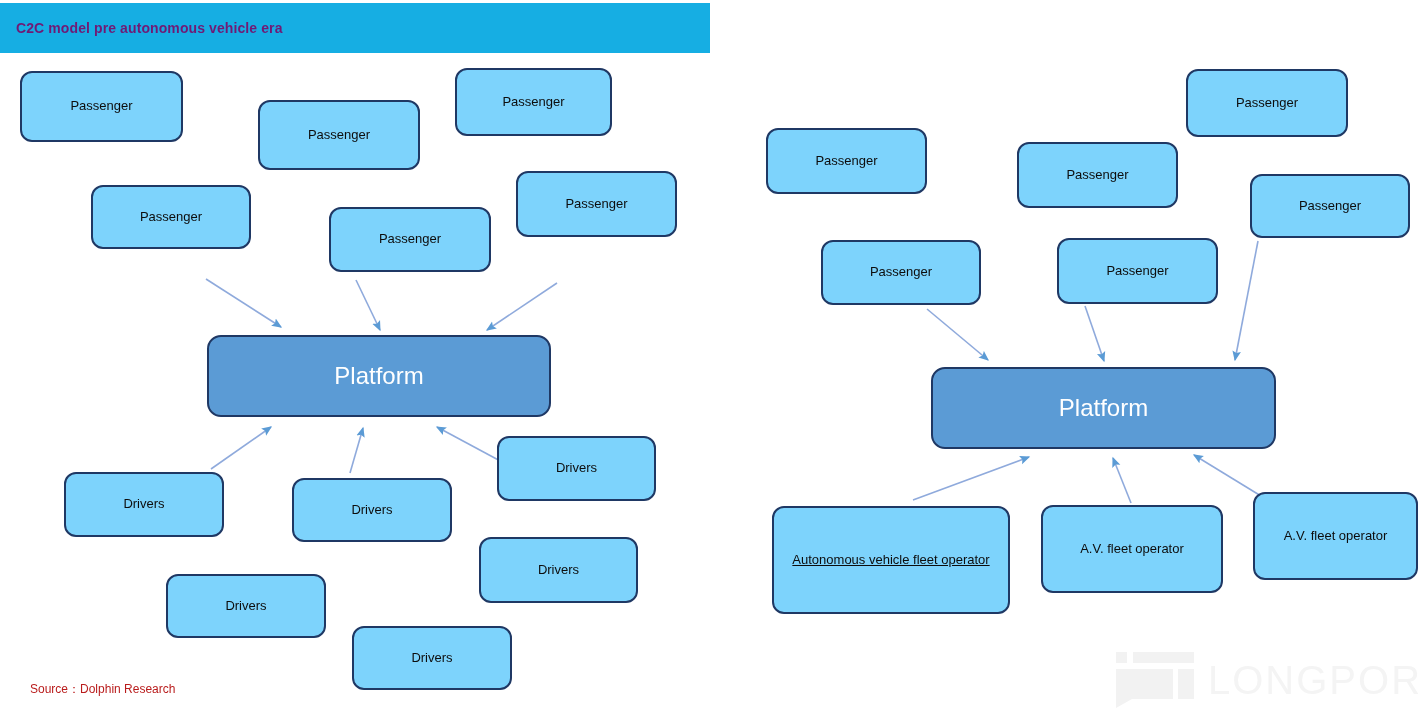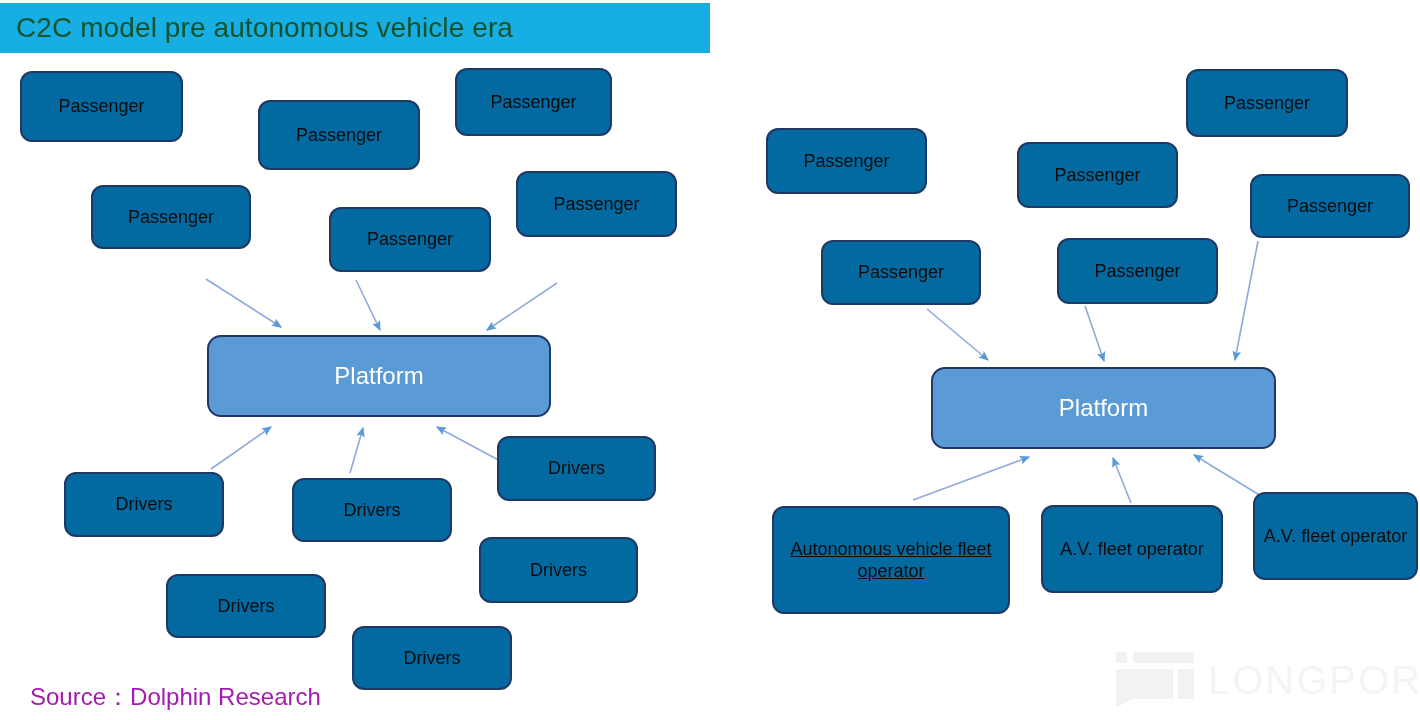--- a/index.html
+++ b/index.html
@@ -29,39 +29,39 @@
     height: 50px;
     background: #16AEE3;
     display: flex;
     align-items: center;
     box-sizing: border-box;
     padding-left: 16px;
   }
   #panel-left  .header-bar { width: 710px; }
   #panel-right .header-bar { width: 675px; }
   .header-title {
-    color: #14532d;
-    font-size: 28px;
-    font-weight: normal;
+    color: #701a75;
+    font-size: 14px;
+    font-weight: bold;
     letter-spacing: 0.1px;
     white-space: nowrap;
   }
 
   .node {
     position: absolute;
     box-sizing: border-box;
-    background: #0369a1;
+    background: #7dd3fc;
     border: 2px solid #1F3864;
     border-radius: 12px;
     display: flex;
     align-items: center;
     justify-content: center;
     text-align: center;
     color: #0d0d0d;
-    font-size: 18px;
+    font-size: 13px;
     line-height: 1.25;
     z-index: 3;
   }
   .node.platform {
     background: #5B9BD5;
     border: 2px solid #1F3864;
     color: #ffffff;
     font-weight: normal;
     font-size: 24px;
     border-radius: 14px;
@@ -74,22 +74,22 @@
     width: 100%;
     height: 720px;
     z-index: 1;
     overflow: visible;
   }
 
   .source-note {
     position: absolute;
     left: 30px;
     top: 681px;
-    font-size: 24px;
-    color: #a21caf;
+    font-size: 12px;
+    color: #b91c1c;
     white-space: nowrap;
     z-index: 4;
   }
 
   .watermark {
     position: absolute;
     left: 1116px;
     top: 652px;
     display: flex;
     align-items: center;

